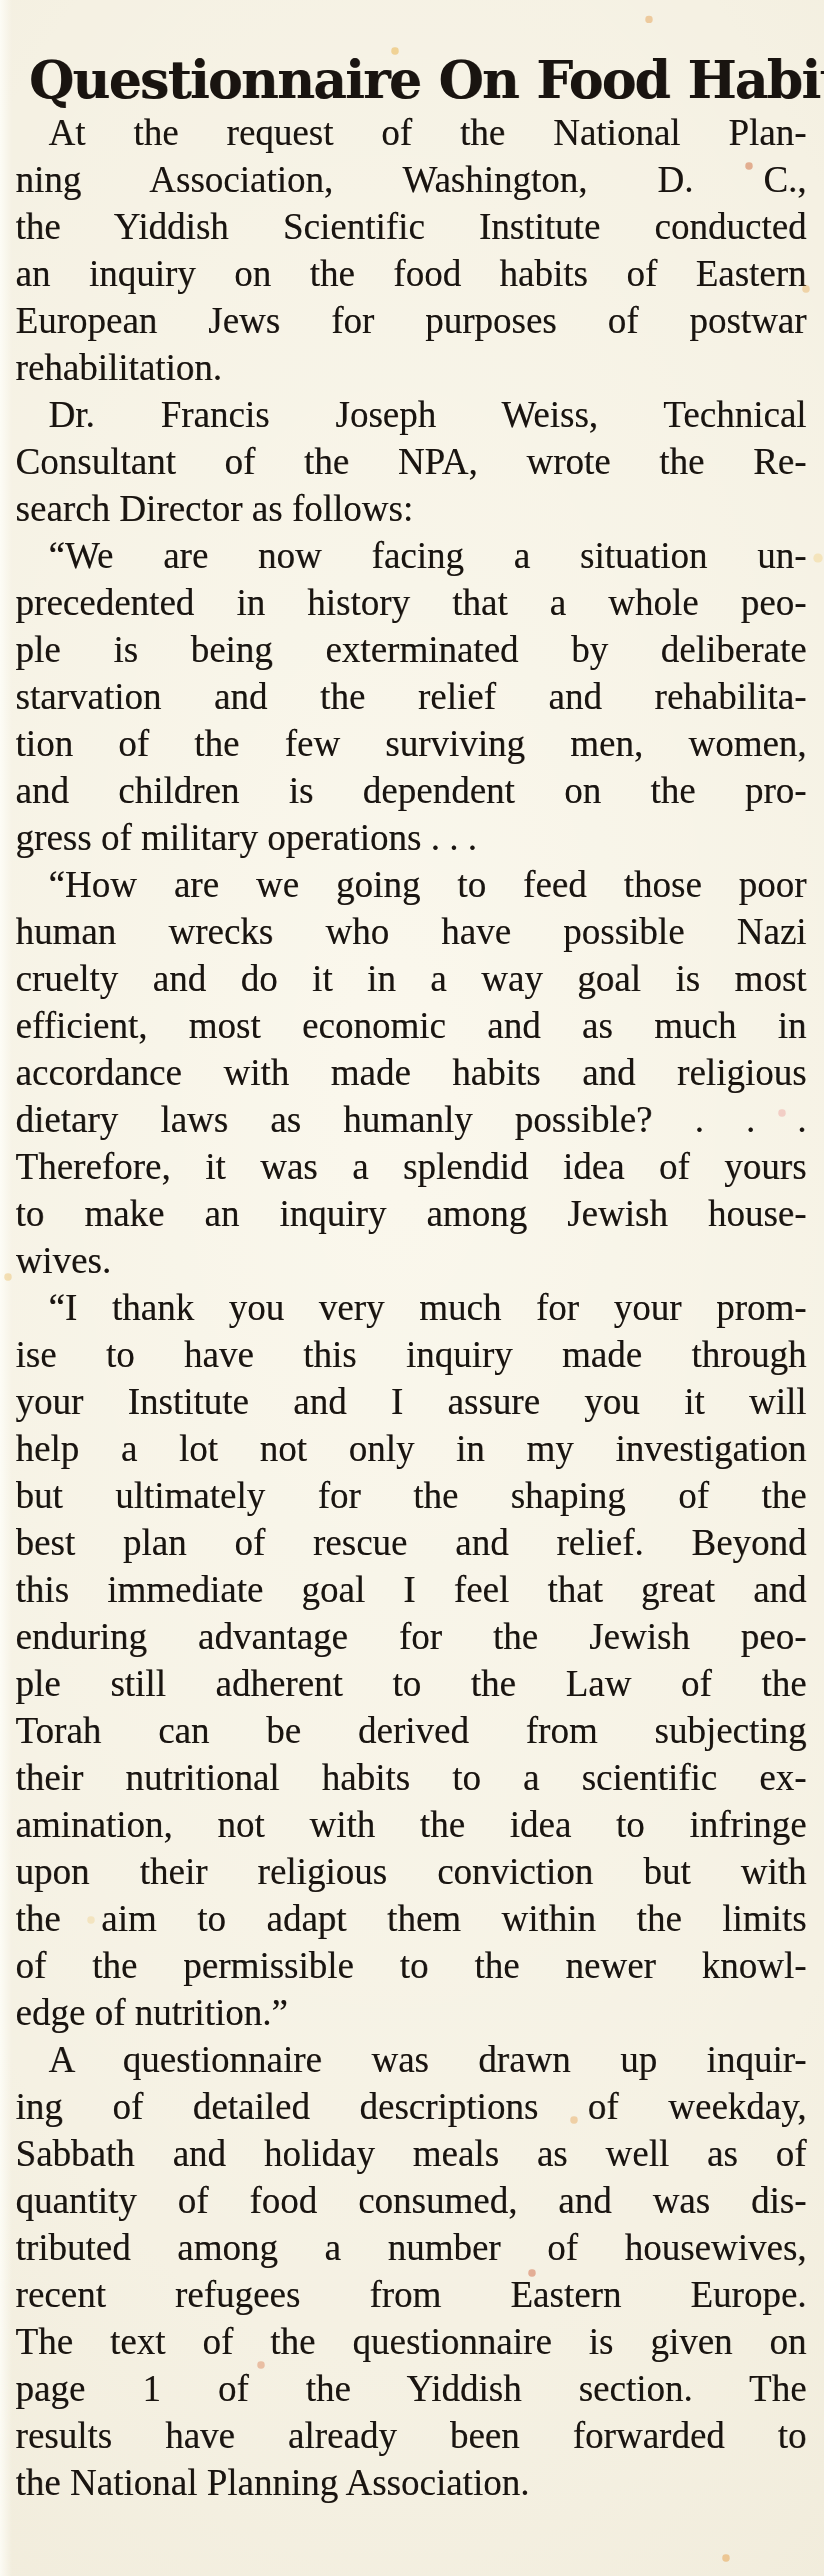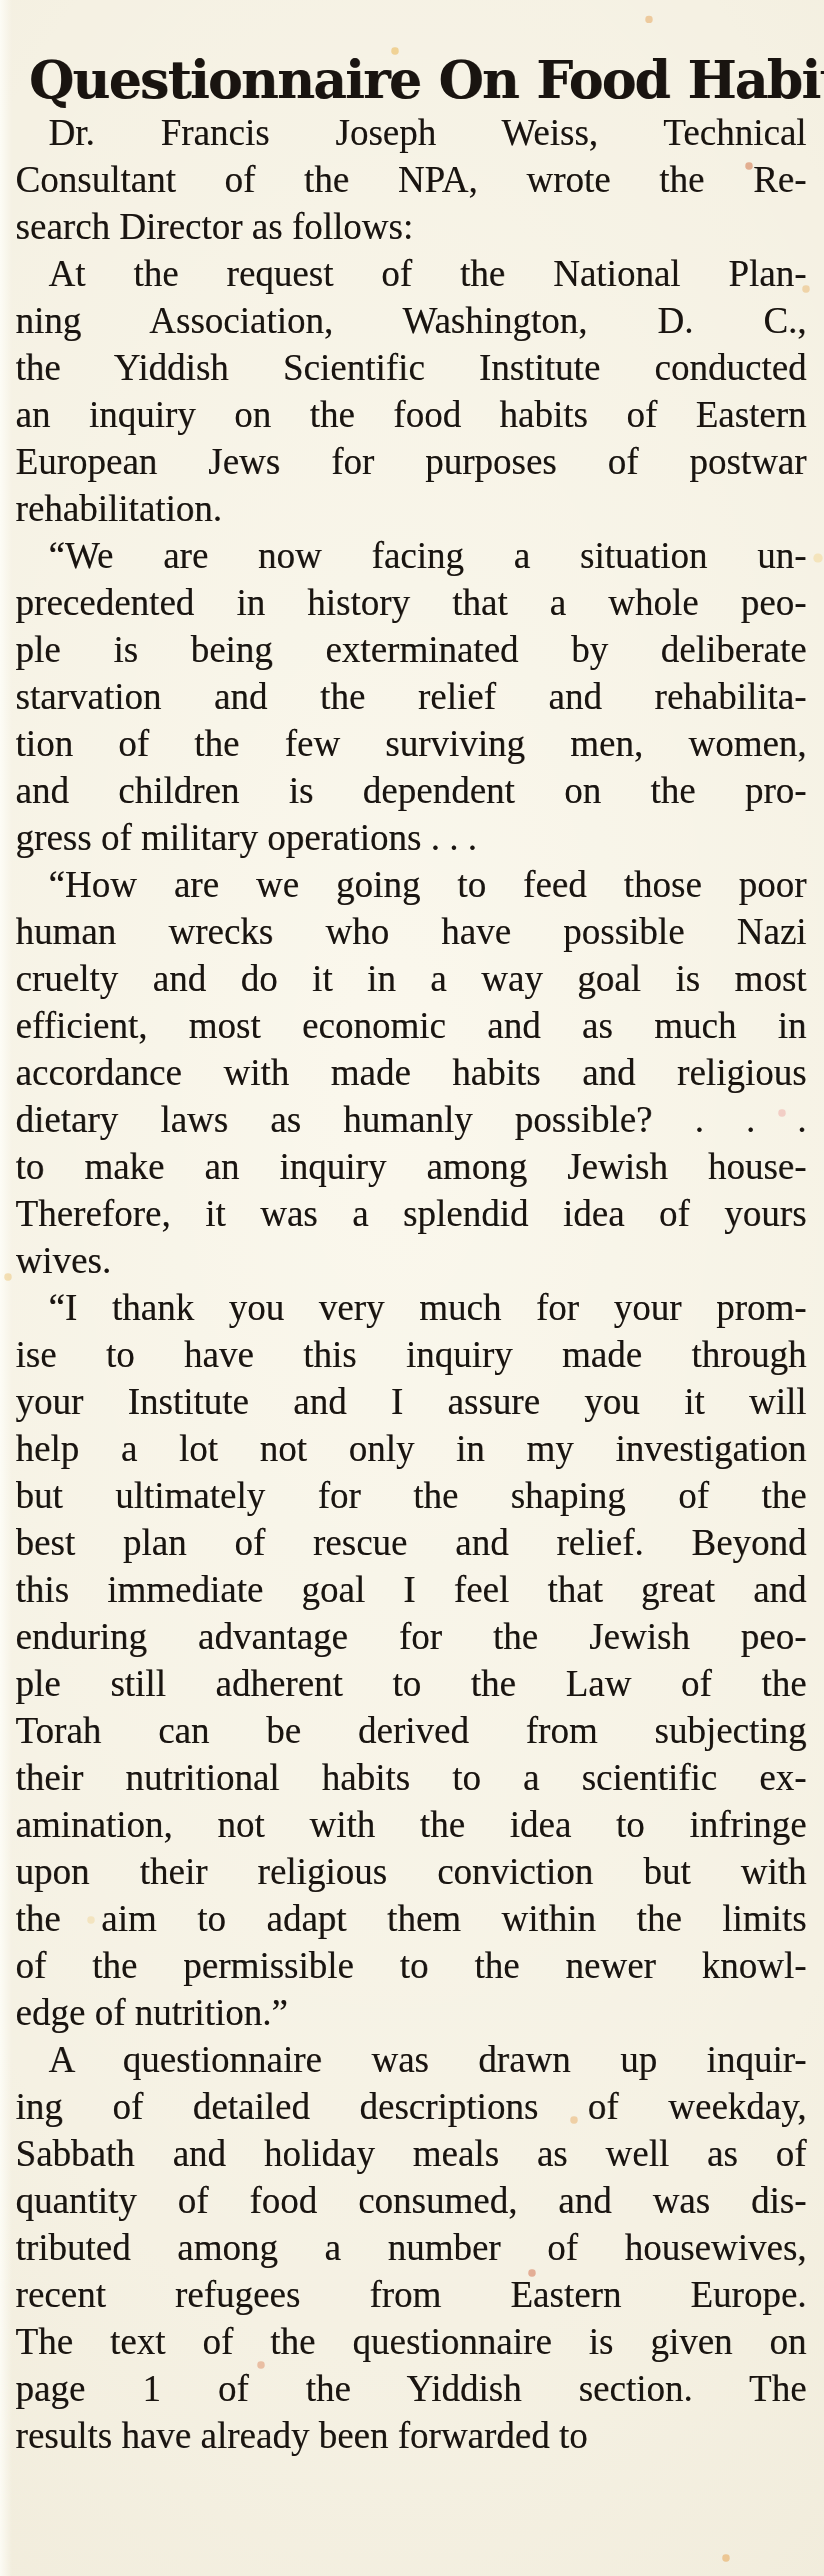--- a/index.html
+++ b/index.html
@@ -92,50 +92,50 @@
       724px 2556px 0 1.7px rgba(228,152,62,0.46);
   }
 </style>
 </head>
 <body>
 
 <div class="page">
   <h1 class="title">Questionnaire On Food Habits</h1>
   <div class="article-body" id="article-body">
       <div class="para">
-        <div class="line">Dr. Francis Joseph Weiss, Technical</div>
-        <div class="line">Consultant of the NPA, wrote the Re-</div>
-        <div class="line">search Director as follows:</div>
-      </div>
-      <div class="para">
         <div class="line">At the request of the National Plan-</div>
         <div class="line">ning Association, Washington, D. C.,</div>
         <div class="line">the Yiddish Scientific Institute conducted</div>
         <div class="line">an inquiry on the food habits of Eastern</div>
         <div class="line">European Jews for purposes of postwar</div>
         <div class="line">rehabilitation.</div>
+      </div>
+      <div class="para">
+        <div class="line">Dr. Francis Joseph Weiss, Technical</div>
+        <div class="line">Consultant of the NPA, wrote the Re-</div>
+        <div class="line">search Director as follows:</div>
       </div>
       <div class="para">
         <div class="line">“We are now facing a situation un-</div>
         <div class="line">precedented in history that a whole peo-</div>
         <div class="line">ple is being exterminated by deliberate</div>
         <div class="line">starvation and the relief and rehabilita-</div>
         <div class="line">tion of the few surviving men, women,</div>
         <div class="line">and children is dependent on the pro-</div>
         <div class="line">gress of military operations . . .</div>
       </div>
       <div class="para">
         <div class="line">“How are we going to feed those poor</div>
         <div class="line">human wrecks who have possible Nazi</div>
         <div class="line">cruelty and do it in a way goal is most</div>
         <div class="line">efficient, most economic and as much in</div>
         <div class="line">accordance with made habits and religious</div>
         <div class="line">dietary laws as humanly possible? . . .</div>
+        <div class="line">Therefore, it was a splendid idea of yours</div>
         <div class="line">to make an inquiry among Jewish house-</div>
-        <div class="line">Therefore, it was a splendid idea of yours</div>
         <div class="line">wives.</div>
       </div>
       <div class="para">
         <div class="line">“I thank you very much for your prom-</div>
         <div class="line">ise to have this inquiry made through</div>
         <div class="line">your Institute and I assure you it will</div>
         <div class="line">help a lot not only in my investigation</div>
         <div class="line">but ultimately for the shaping of the</div>
         <div class="line">best plan of rescue and relief. Beyond</div>
         <div class="line">this immediate goal I feel that great and</div>
@@ -152,17 +152,18 @@
       <div class="para">
         <div class="line">A questionnaire was drawn up inquir-</div>
         <div class="line">ing of detailed descriptions of weekday,</div>
         <div class="line">Sabbath and holiday meals as well as of</div>
         <div class="line">quantity of food consumed, and was dis-</div>
         <div class="line">tributed among a number of housewives,</div>
         <div class="line">recent refugees from Eastern Europe.</div>
         <div class="line">The text of the questionnaire is given on</div>
         <div class="line">page 1 of the Yiddish section.  The</div>
         <div class="line">results have already been forwarded to</div>
+        <div class="line">the National Planning Association.</div>
       </div>
     </div>
   <div class="specks"></div>
 </div>
 
 
 </body></html>

